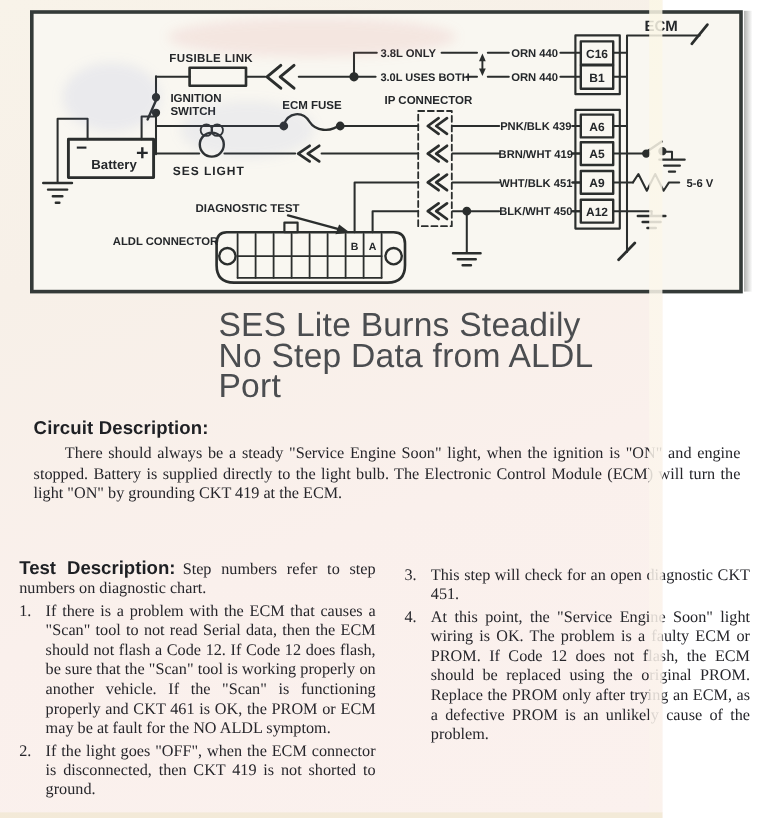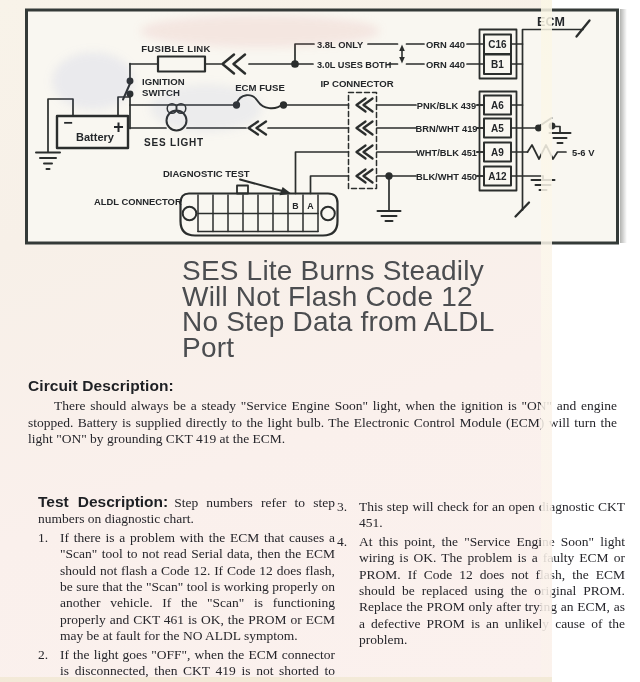--- a/index.html
+++ b/index.html
@@ -15,28 +15,28 @@
   .ghost{position:absolute;border-radius:50%;filter:blur(5px);pointer-events:none;}
   .ghost1{left:140px;top:15px;width:240px;height:32px;background:rgba(216,118,114,.13);}
   .ghost2{left:52px;top:52px;width:82px;height:58px;background:rgba(108,128,204,.10);}
   .ghost3{left:150px;top:84px;width:112px;height:48px;background:rgba(108,128,204,.09);}
 
   svg text{fill:#24272a;font-family:"Liberation Sans",sans-serif;font-weight:bold;}
 
   .title-block{position:absolute;left:182px;top:258px;color:#4b4d50;
         font-size:28px;line-height:25.6px;letter-spacing:.2px;}
 
-  .bodytext{color:#26262b;font-family:"Liberation Serif",serif;font-size:13.5px;line-height:16.4px;margin-top:28px;}
+  .bodytext{color:#26262b;font-family:"Liberation Serif",serif;font-size:13.5px;line-height:16.4px;}
   .circuit{position:absolute;left:28px;top:350px;width:589px;}
   .sec-h{font-family:"Liberation Sans",sans-serif;font-weight:bold;font-size:15.5px;
         color:#1e2024;margin:0 0 4px 0;letter-spacing:.1px;}
   .circuit p{margin:0;text-align:justify;text-indent:26px;}
 
   .col{position:absolute;top:466px;}
-  .col-left{left:38px;width:297px;}
+  .col-left{left:16px;width:297px;}
   .col-right{left:337px;top:469px;width:288px;}
   .intro{margin:0;text-align:justify;}
   .intro .h{font-family:"Liberation Sans",sans-serif;font-weight:bold;font-size:15.5px;color:#1e2024;padding-right:6px;}
   .item{display:flex;margin-top:2px;}
   .item .num{flex:none;width:22px;}
   .item .txt{flex:1;text-align:justify;font-family:Liberation Serif, serif;}
 </style>
 </head>
 <body>
 
@@ -216,21 +216,20 @@
     <text x="497.5" y="156" font-size="10" text-anchor="middle">A9</text>
     <text x="497.5" y="180" font-size="10" text-anchor="middle">A12</text>
     <text x="572" y="155.5" font-size="9.4">5-6 V</text>
     <text x="295.5" y="208.5" font-size="8.8" text-anchor="middle">B</text>
     <text x="310.5" y="208.5" font-size="8.8" text-anchor="middle">A</text>
   </svg>
 
   
   <div class="title-block">
     <div>SES Lite Burns Steadily</div>
-    <div>Will Not Flash Code 12</div>
     <div>No Step Data from ALDL Port</div>
   </div>
 
   
   <section class="circuit bodytext">
     <h2 class="sec-h">Circuit Description:</h2>
     <p>There should always be a steady "Service Engine Soon" light, when the ignition is "ON" and engine stopped. Battery is supplied directly to the light bulb. The Electronic Control Module (ECM) will turn the light "ON" by grounding CKT 419 at the ECM.</p>
   </section>
 
   

